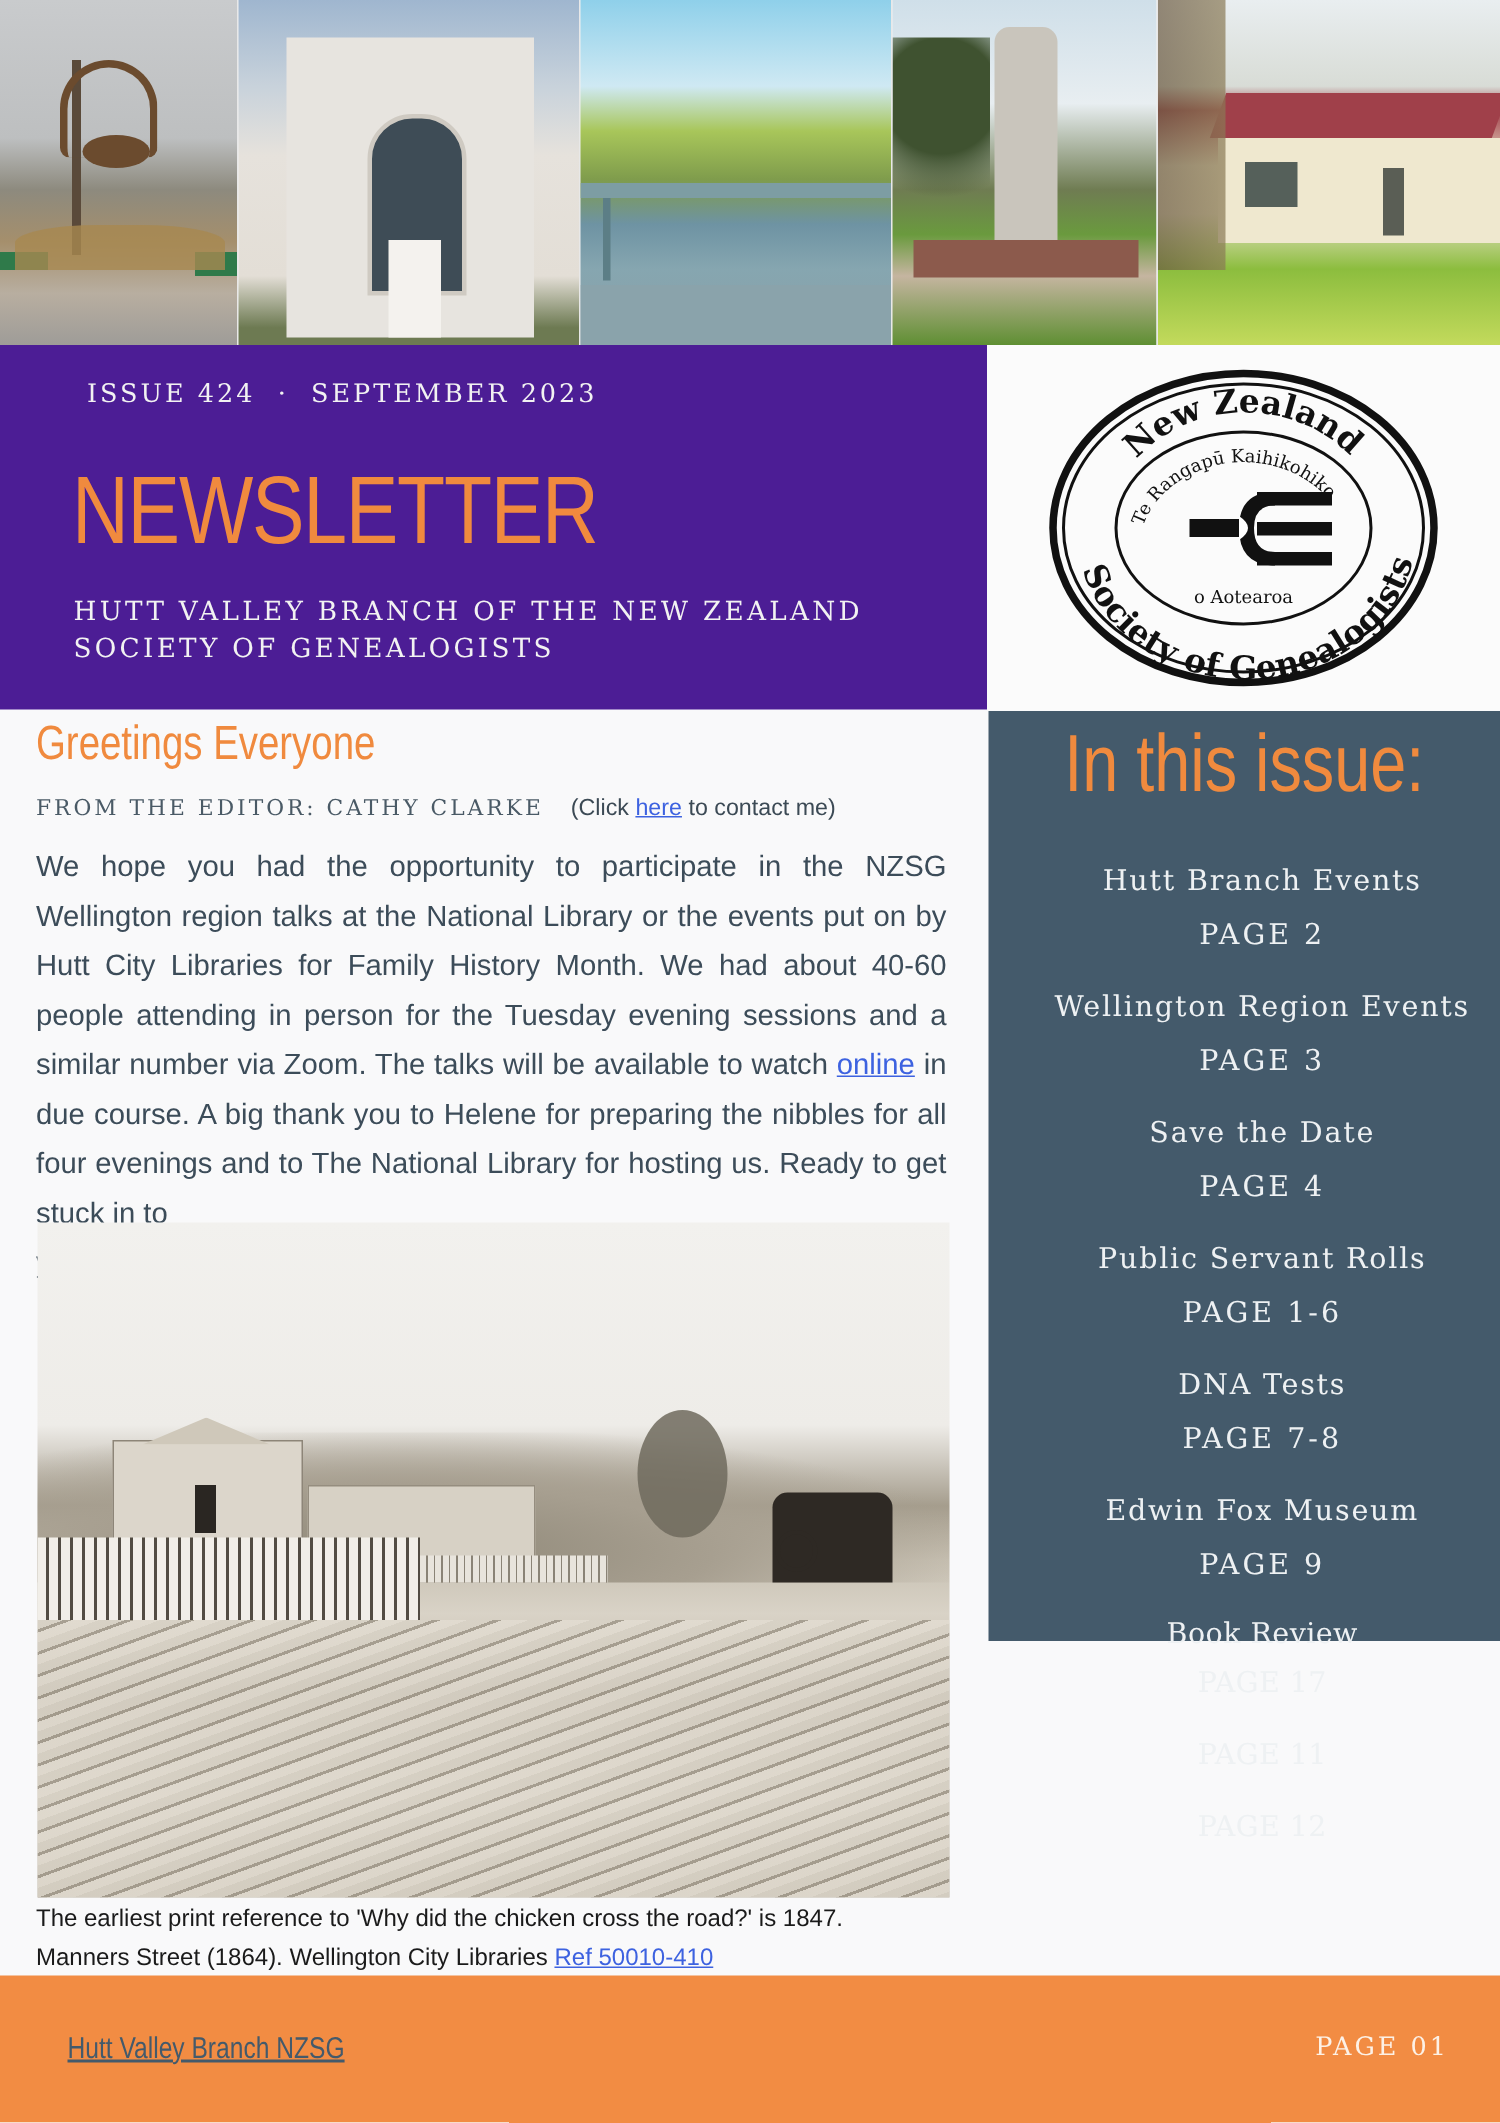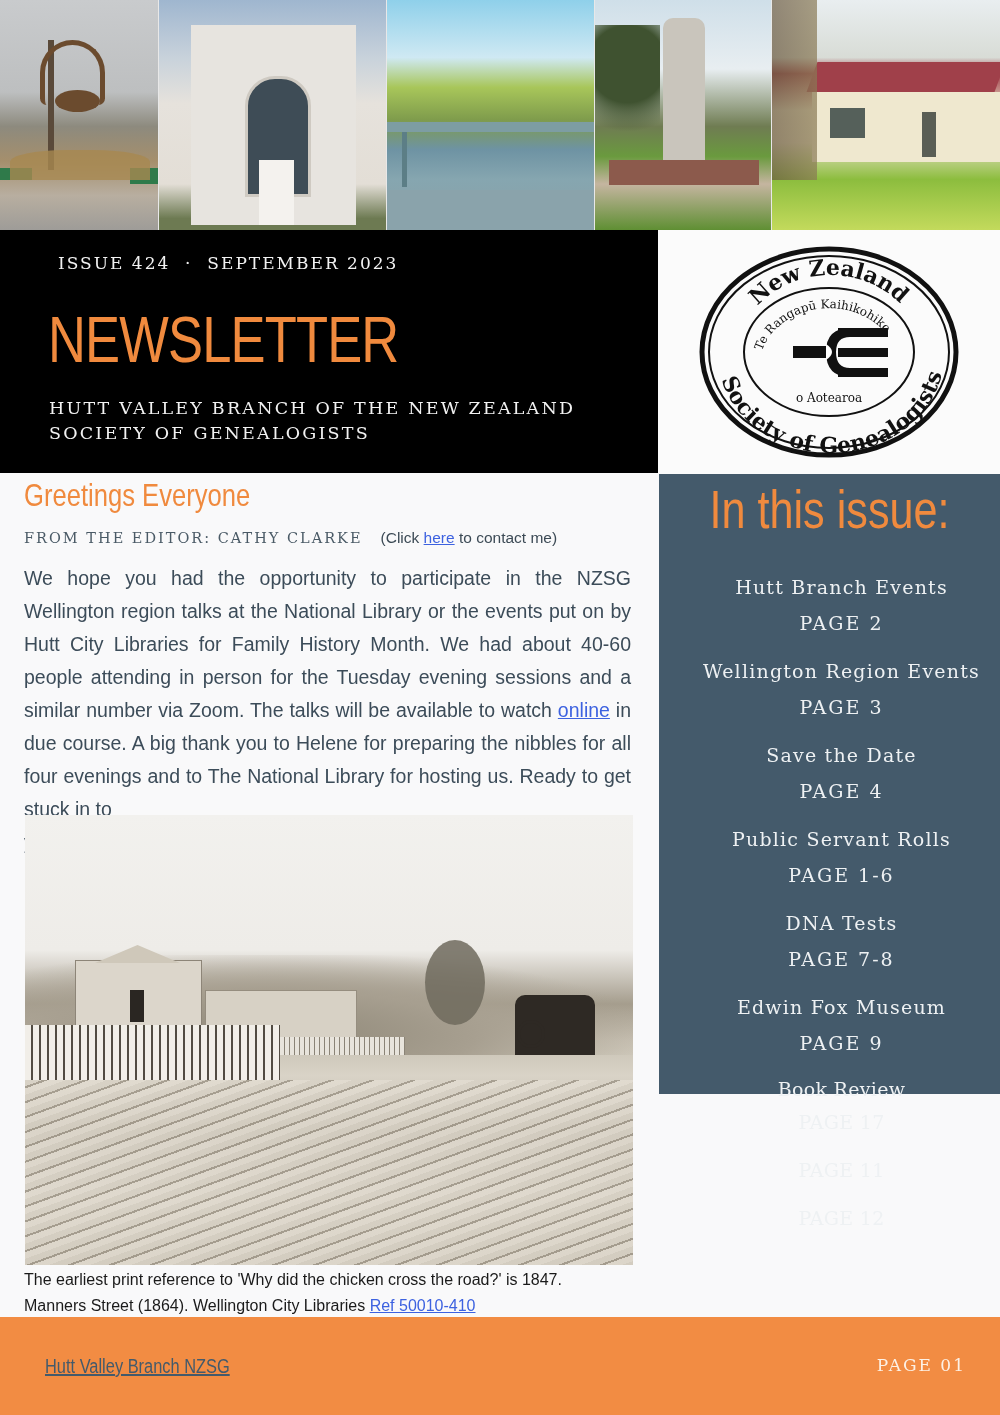--- a/index.html
+++ b/index.html
@@ -15,21 +15,21 @@
   .photo { height: 230px; position: relative; overflow: hidden; border-right: 1px solid #e8e8e8; box-sizing: border-box; }
   .photo:last-child { border-right: none; }
   .p1 { width: 159px; background: linear-gradient(180deg,#c9cbcd 0%,#bdbfc0 40%,#8d8a7e 55%,#a58f6c 70%,#b8aea0 85%,#9e9c98 100%); }
   .p2 { width: 228px; background: linear-gradient(180deg,#9fb6cf 0%,#c8d2db 25%,#e6e2dc 45%,#e3ded6 80%,#6d7a52 95%); }
   .p3 { width: 208px; background: linear-gradient(180deg,#8fd0ea 0%,#cfe9f3 25%,#a8c65a 38%,#7f9c4c 52%,#6e93a3 65%,#86a6b0 78%,#8aa0a7 100%); }
   .p4 { width: 177px; background: linear-gradient(180deg,#cfdfe9 0%,#e8eef1 30%,#6f7c52 55%,#6a9a3e 68%,#c5b5a0 80%,#5f8f33 100%); }
   .p5 { width: 228px; background: linear-gradient(180deg,#e9eef0 0%,#d8dcd6 25%,#a0404a 32%,#efe8cf 48%,#e8e2c8 62%,#8cbd3e 78%,#c3da5c 100%); }
   .shape { position: absolute; }
 
   
-  .header { left: 0; top: 230px; width: 658px; height: 243px; background: #000000; }
+  .header { left: 0; top: 230px; width: 658px; height: 243px; background: #4c1d95; }
   .issue-line {
     left: 58px; top: 23px; color: #f2f2f2; font-family: "DejaVu Serif", serif;
     font-size: 17px; letter-spacing: 2px; white-space: pre;
   }
   .title {
     left: 48px; top: 78px; color: #f08a3e; font-family: "Liberation Sans Narrow","Liberation Sans", sans-serif;
     font-size: 64px; letter-spacing: -1px; transform: scaleX(0.82); transform-origin: left top; line-height: 1;
   }
   .subtitle {
     left: 49px; top: 166px; color: #f2f2f2; font-family: "DejaVu Serif", serif;

